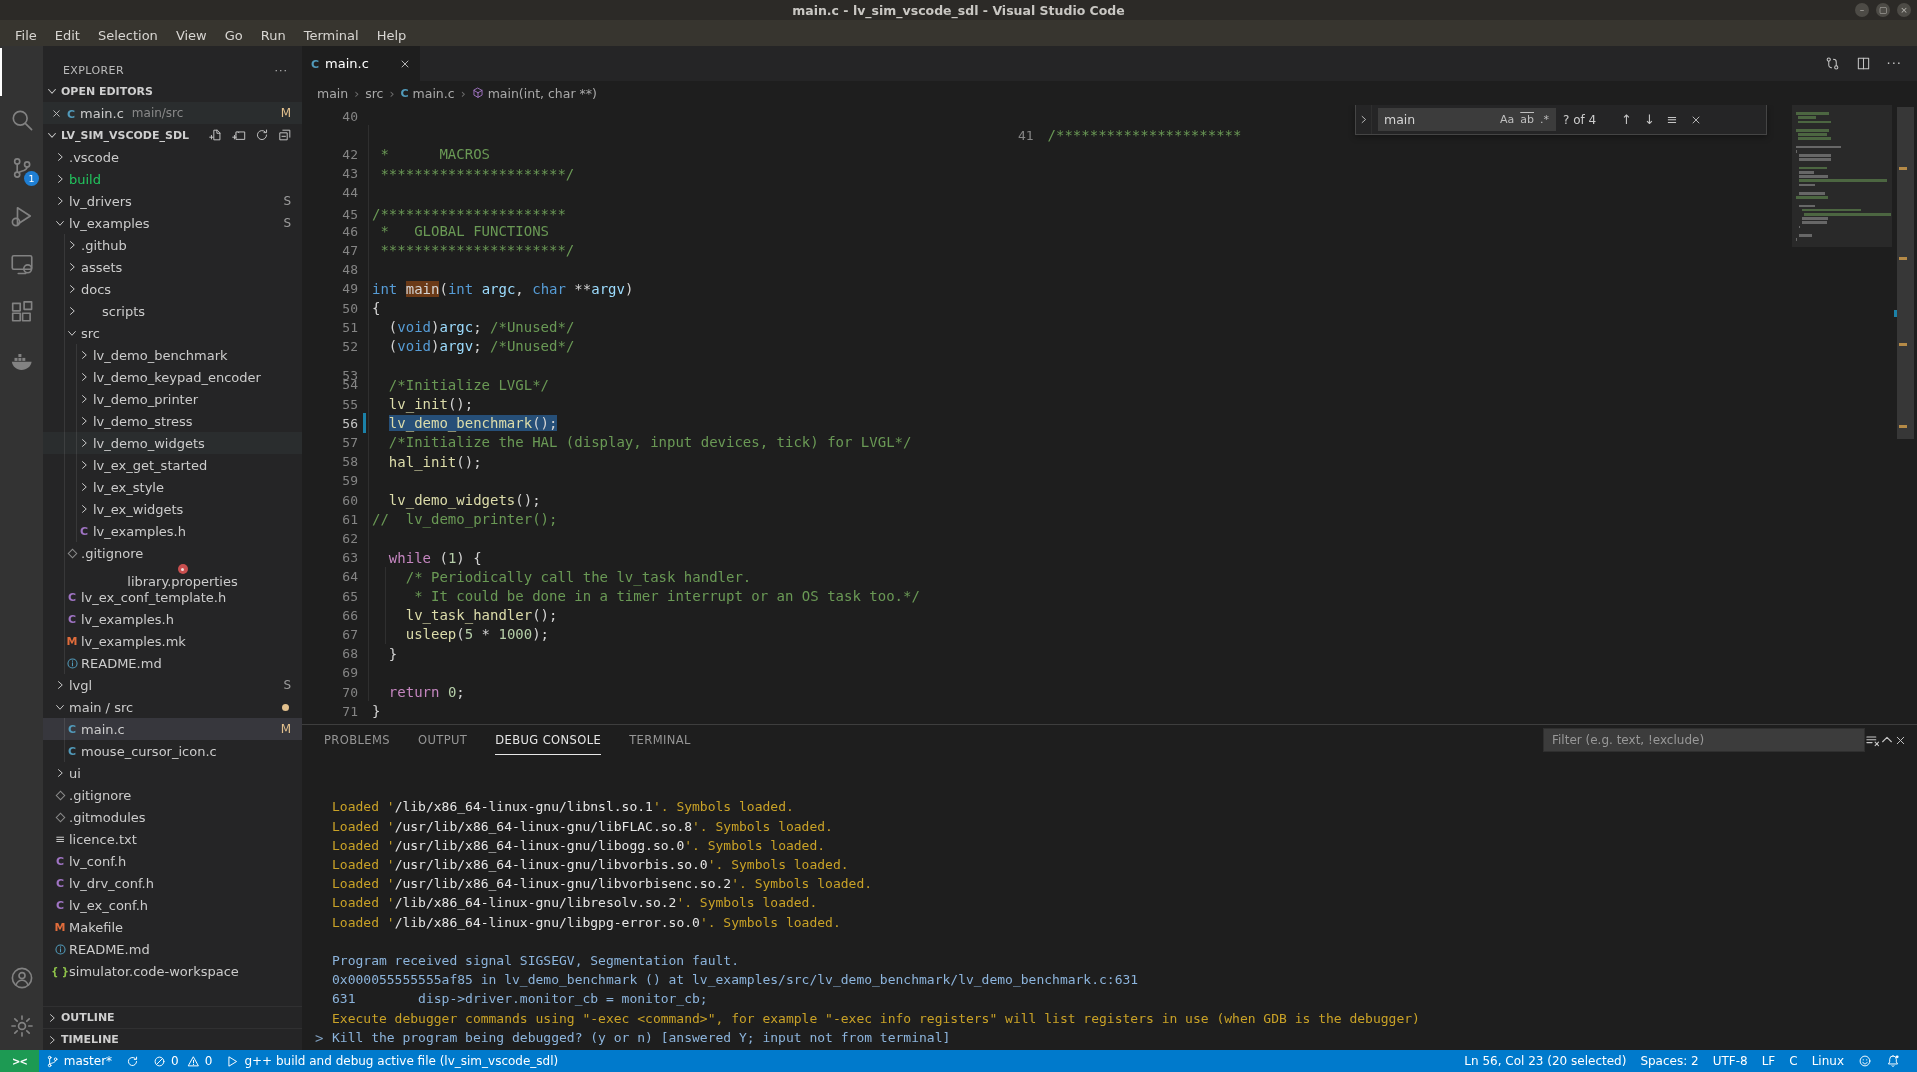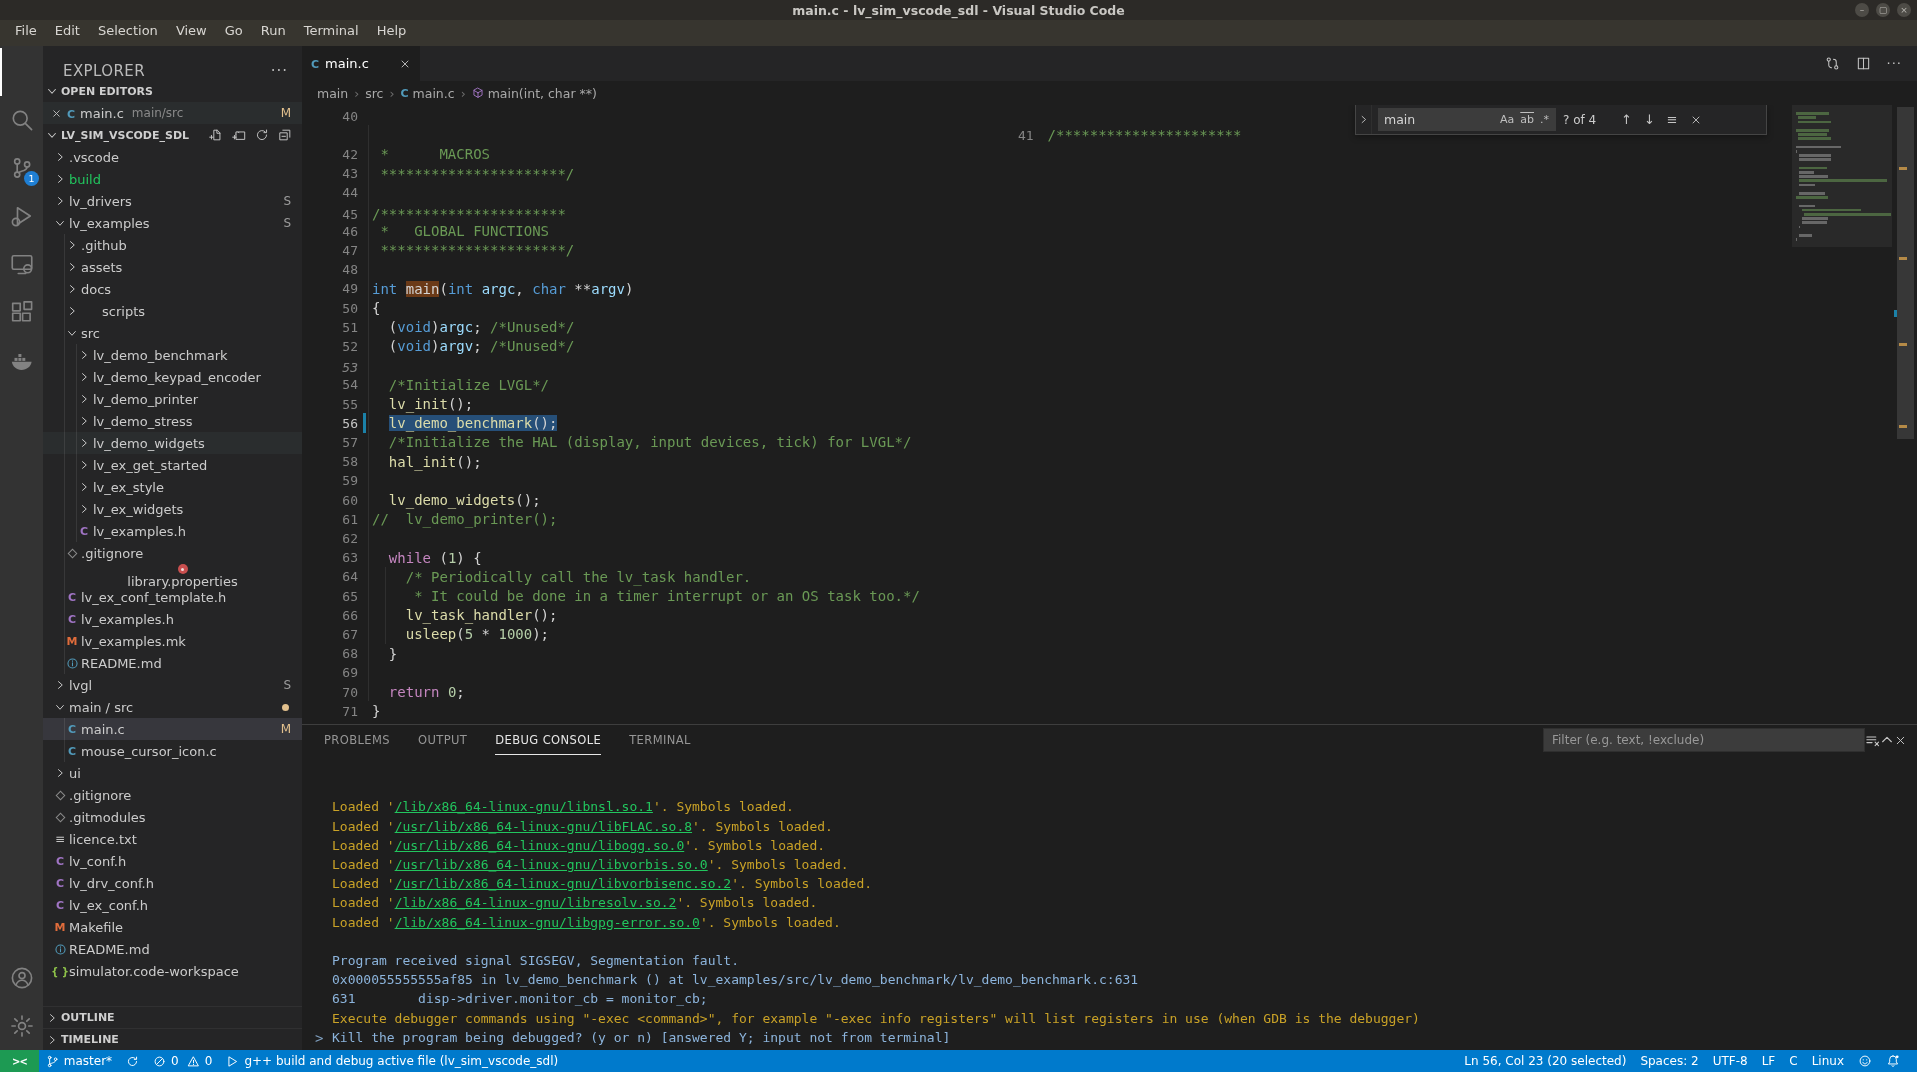--- a/index.html
+++ b/index.html
@@ -5,34 +5,34 @@
   *{box-sizing:border-box;margin:0;padding:0}
   html,body{width:1917px;height:1072px;overflow:hidden}
   body{background:#1e1e1e;color:#cccccc;font-family:"DejaVu Sans","Liberation Sans",sans-serif;font-size:13px;display:flex;flex-direction:column}
   svg{display:block}
 
   
   .titlebar{height:20px;background:#2c2a27;display:flex;align-items:center;justify-content:center;position:relative;flex:none}
   .title-text{font-size:12.5px;color:#c9c7c3;font-weight:bold}
   .win-controls{position:absolute;right:6px;top:3px;display:flex;gap:7px}
   .win-btn{width:14px;height:14px;border-radius:50%;background:#4d4b46;color:#b9b7b2;font-size:9px;line-height:14px;text-align:center}
-  .menubar{height:26px;background:#37352f;display:flex;align-items:flex-start;padding-left:6px;flex:none}
+  .menubar{height:26px;background:#37352f;display:flex;align-items:flex-end;padding-left:6px;flex:none}
   .menu-item{padding:3px 9px;font-size:13px;color:#d8d6d2}
 
   
   .main{flex:1;display:flex;min-height:0}
   .activitybar{width:43px;background:#333333;display:flex;flex-direction:column;align-items:center;flex:none;padding-top:2px}
   .ab-item{width:43px;height:48px;display:flex;align-items:center;justify-content:center;position:relative;color:#828282}
   .ab-item.active{box-shadow:inset 2px 0 0 #ffffff;color:#ffffff}
   .ab-badge{position:absolute;right:4px;bottom:6px;background:#1f7fd4;border-radius:50%;min-width:15px;height:15px;font-size:9.5px;color:#fff;display:flex;align-items:center;justify-content:center}
   .ab-spacer{flex:1}
 
   
   .sidebar{width:259px;background:#252526;display:flex;flex-direction:column;flex:none;min-height:0;font-size:13px}
-  .sb-title{height:34px;display:flex;align-items:center;padding:15px 14px 0 20px;font-size:15px;letter-spacing:.4px;color:#bbbbbb;flex:none}
+  .sb-title{height:34px;display:flex;align-items:center;padding:15px 14px 0 20px;font-size:11px;letter-spacing:.4px;color:#bbbbbb;flex:none}
   .sb-title .more{margin-left:auto;color:#bbb;letter-spacing:1px}
   .section-header{height:22px;display:flex;align-items:center;font-weight:bold;font-size:11px;color:#cfcfcf;padding-left:3px;gap:3px;flex:none}
   .section-header .hdr-actions{margin-left:auto;display:flex;gap:9px;padding-right:10px;color:#c5c5c5}
   .oe-row{height:22px;display:flex;align-items:center;background:#2a2d2e;padding-left:8px;gap:5px;flex:none}
   .oe-detail{color:#8a8a8a;font-size:12px;margin-left:3px}
   .tree{flex:1;display:flex;flex-direction:column;min-height:0}
   .tree-row{height:22px;display:flex;align-items:center;position:relative;color:#cccccc;flex:none}
   .tree-row.sel{background:#37373d}
   .tree-row.hover{background:#2a2d2e}
   .tree-row.dim .label{color:#22c55e}
@@ -87,21 +87,21 @@
 
   
   .panel{height:326px;border-top:1px solid #3e3e3e;display:flex;flex-direction:column;flex:none;background:#1e1e1e}
   .panel-tabs{height:30px;display:flex;align-items:center;padding-left:22px;gap:28px;font-size:11.5px;letter-spacing:.4px;color:#969696;position:relative;flex:none}
   .panel-tab{height:100%;display:flex;align-items:center}
   .panel-tab.active{color:#e7e7e7;box-shadow:inset 0 -1px 0 #e7e7e7}
   .panel-right{position:absolute;right:10px;top:0;height:30px;display:flex;align-items:center;color:#c5c5c5}
   .filter-input{width:322px;height:24px;background:#3c3c3c;border:1px solid #2f2f2f;color:#cccccc;font-size:12px;padding:0 8px;outline:none;font-family:inherit}
   .filter-input::placeholder{color:#989898}
   .console{flex:1;position:relative;font-family:"DejaVu Sans Mono","Liberation Mono",monospace;font-size:13px;line-height:19.2px;padding:4px 0 0 30px;white-space:pre;overflow:hidden}
-  .cs-y{color:#C9A227}.cs-yl{color:#22c55e;text-decoration:underline}.cs-b{color:#8CB4DC}
+  .cs-y{color:#C9A227}.cs-yl{color:#e5e5e5;}.cs-b{color:#8CB4DC}
   .prompt-row{position:absolute;left:13px;bottom:2px;color:#7f9fbf;font-size:14px}
 
   
   .statusbar{height:22px;background:#007ACC;display:flex;align-items:center;color:#ffffff;font-size:12px;flex:none}
   .sb-item{display:flex;align-items:center;gap:5px;padding:0 7px;height:100%;white-space:nowrap}
   .sb-remote{background:#1d9a53;padding:0 12px;font-size:10px;font-weight:bold;letter-spacing:-1px}
   .sb-right{margin-left:auto;display:flex;align-items:center;height:100%;padding-right:10px}
 </style>
 </head>
 <body>
@@ -706,21 +706,21 @@
           <div class="code-line" style="top: 58.6px;"><span class="gutter">43</span><span class="mod-slot"></span><span class="code-text"><span class="tk-c"> **********************/</span></span></div>
           <div class="code-line" style="top: 77.8px;"><span class="gutter">44</span><span class="mod-slot"></span><span class="code-text"></span></div>
           <div class="code-line" style="top: 99px;"><span class="gutter">45</span><span class="mod-slot"></span><span class="code-text"><span class="tk-c">/**********************</span></span></div>
           <div class="code-line" style="top: 116.2px;"><span class="gutter">46</span><span class="mod-slot"></span><span class="code-text"><span class="tk-c"> *   GLOBAL FUNCTIONS</span></span></div>
           <div class="code-line" style="top: 135.4px;"><span class="gutter">47</span><span class="mod-slot"></span><span class="code-text"><span class="tk-c"> **********************/</span></span></div>
           <div class="code-line" style="top: 154.6px;"><span class="gutter">48</span><span class="mod-slot"></span><span class="code-text"></span></div>
           <div class="code-line" style="top: 173.8px;"><span class="gutter">49</span><span class="mod-slot"></span><span class="code-text"><span class="tk-k">int</span><span class="tk-p"> </span><span class="tk-p tk-fm">main</span><span class="tk-p">(</span><span class="tk-k">int</span><span class="tk-p"> </span><span class="tk-v">argc</span><span class="tk-p">, </span><span class="tk-k">char</span><span class="tk-p"> **</span><span class="tk-v">argv</span><span class="tk-p">)</span></span></div>
           <div class="code-line" style="top: 193px;"><span class="gutter">50</span><span class="mod-slot"></span><span class="code-text"><span class="tk-p">{</span></span></div>
           <div class="code-line" style="top: 212.2px;"><span class="gutter">51</span><span class="mod-slot"></span><span class="code-text"><span class="tk-p">  (</span><span class="tk-k">void</span><span class="tk-p">)</span><span class="tk-v">argc</span><span class="tk-p">; </span><span class="tk-c">/*Unused*/</span></span></div>
           <div class="code-line" style="top: 231.4px;"><span class="gutter">52</span><span class="mod-slot"></span><span class="code-text"><span class="tk-p">  (</span><span class="tk-k">void</span><span class="tk-p">)</span><span class="tk-v">argv</span><span class="tk-p">; </span><span class="tk-c">/*Unused*/</span></span></div>
-          <div class="code-line" style="top: 252px; font-style: italic;"><span class="gutter">53</span><span class="mod-slot"></span><span class="code-text"></span></div>
+          <div class="code-line" style="top: 260px;"><span class="gutter">53</span><span class="mod-slot"></span><span class="code-text"></span></div>
           <div class="code-line" style="top: 269.8px;"><span class="gutter">54</span><span class="mod-slot"></span><span class="code-text"><span class="tk-c">  /*Initialize LVGL*/</span></span></div>
           <div class="code-line" style="top: 289px;"><span class="gutter">55</span><span class="mod-slot"></span><span class="code-text"><span class="tk-p">  </span><span class="tk-f">lv_init</span><span class="tk-p">();</span></span></div>
           <div class="code-line" style="top: 308.2px;"><span class="gutter cur">56</span><span class="mod-slot on"></span><span class="code-text"><span class="tk-p">  </span><span class="tk-f selbg">lv_demo_benchmark</span><span class="tk-p selbg">();</span></span></div>
           <div class="code-line" style="top: 327.4px;"><span class="gutter">57</span><span class="mod-slot"></span><span class="code-text"><span class="tk-c">  /*Initialize the HAL (display, input devices, tick) for LVGL*/</span></span></div>
           <div class="code-line" style="top: 346.6px;"><span class="gutter">58</span><span class="mod-slot"></span><span class="code-text"><span class="tk-p">  </span><span class="tk-f">hal_init</span><span class="tk-p">();</span></span></div>
           <div class="code-line" style="top: 365.8px;"><span class="gutter">59</span><span class="mod-slot"></span><span class="code-text"></span></div>
           <div class="code-line" style="top: 385px;"><span class="gutter">60</span><span class="mod-slot"></span><span class="code-text"><span class="tk-p">  </span><span class="tk-f">lv_demo_widgets</span><span class="tk-p">();</span></span></div>
           <div class="code-line" style="top: 404.2px;"><span class="gutter">61</span><span class="mod-slot"></span><span class="code-text"><span class="tk-c">//  lv_demo_printer();</span></span></div>
           <div class="code-line" style="top: 423.4px;"><span class="gutter">62</span><span class="mod-slot"></span><span class="code-text"></span></div>
           <div class="code-line" style="top: 442.6px;"><span class="gutter">63</span><span class="mod-slot"></span><span class="code-text"><span class="tk-p">  </span><span class="tk-ctl">while</span><span class="tk-p"> (</span><span class="tk-n">1</span><span class="tk-p">) {</span></span></div>

